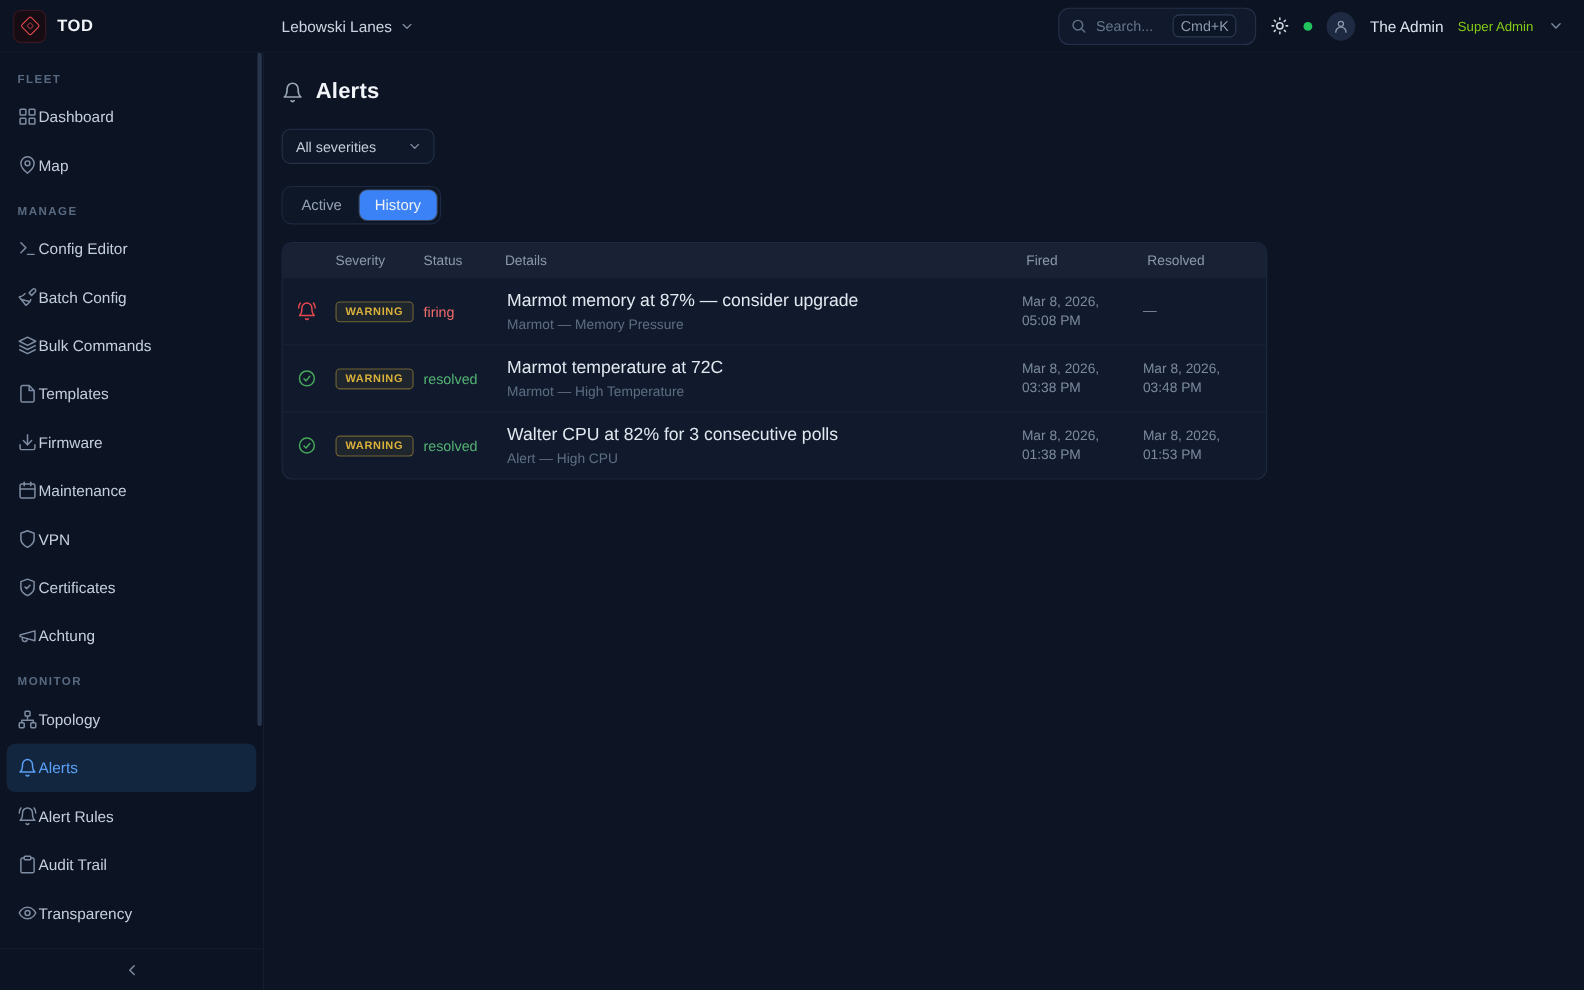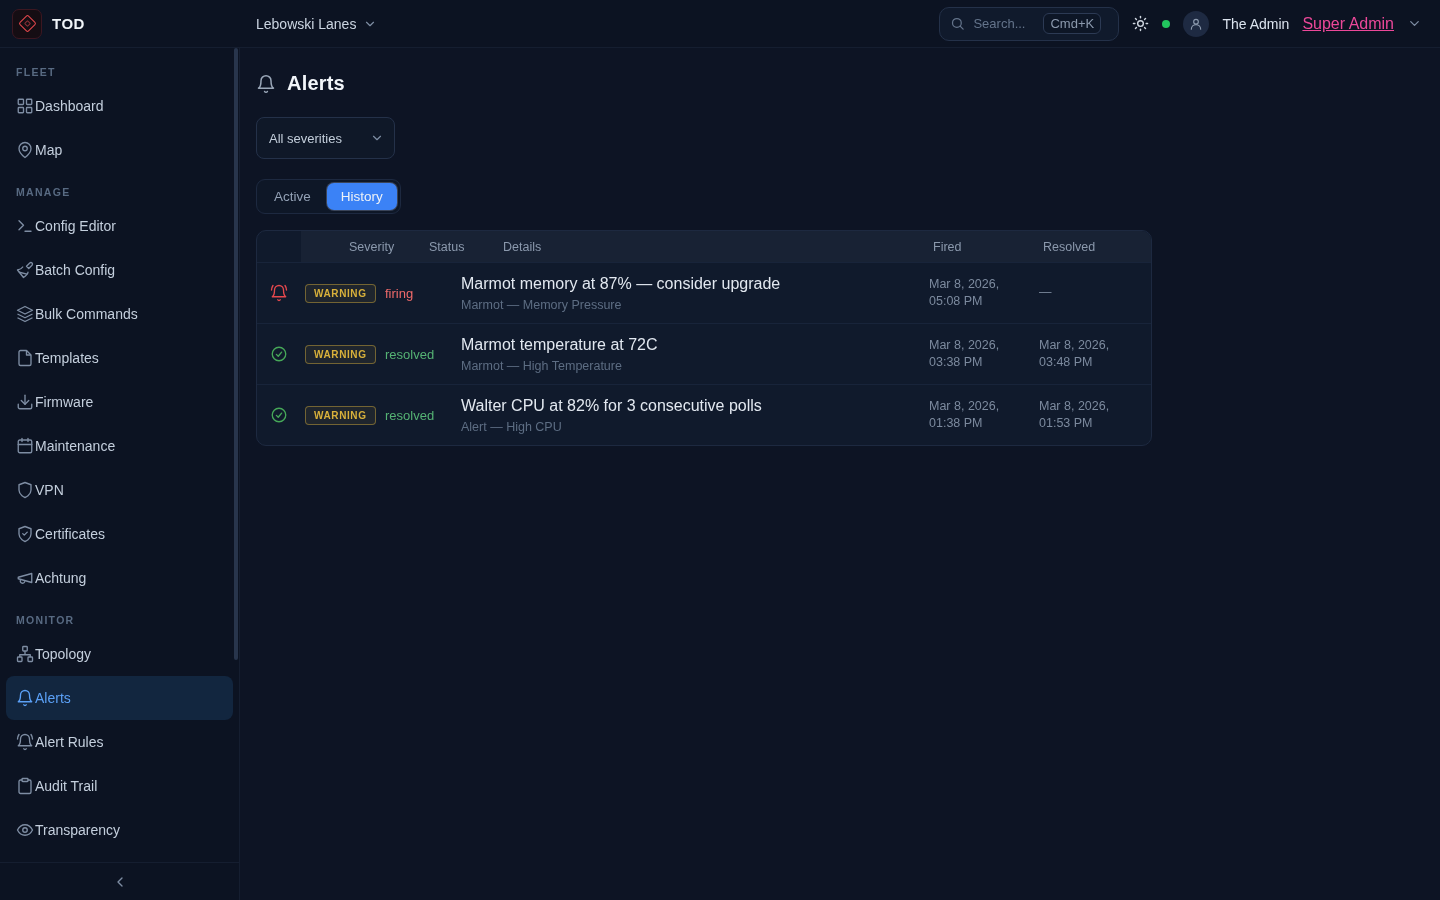--- a/index.html
+++ b/index.html
@@ -33,21 +33,21 @@
     display:flex; align-items:center; gap:8px; height:34px; width:180px;
     background:#101a2c; border:1px solid #243149; border-radius:10px; padding:0 7px 0 10px; color:#64748b;
   }
   .search input{ background:transparent; border:0; outline:0; color:#cbd5e1; font-size:13px; width:62px; font-family:inherit;}
   .search input::placeholder{ color:#64748b; }
   .kbd{ font-size:13px; border:1px solid #2c3a54; border-radius:6px; padding:2px 6px; color:#8b99ad; background:#0d1626; white-space:nowrap;}
   .iconbtn{ background:none; border:0; color:#cfd6e0; cursor:pointer; display:flex; align-items:center;}
   .dot{ width:8px; height:8px; border-radius:50%; background:#22c55e; }
   .avatar{ width:26px; height:26px; border-radius:50%; background:#1e2a42; display:flex; align-items:center; justify-content:center; color:#8b99ad; cursor:pointer;}
   .user-name{ font-size:14px; color:#dbe3ee; }
-  .user-role{ font-size:16px; color:#ec4899;text-decoration:underline; }
+  .user-role{ font-size:12px; color:#84cc16; }
   .user-chevron{ color:#7e8da3; cursor:pointer; }
 
   
   .layout{ display:flex; height:852px; }
 
   
   .sidebar{ width:240px; flex-shrink:0; background:#0c1322; border-right:1px solid #151e30;
             position:relative; display:flex; flex-direction:column;}
   .nav{ flex:1; padding-top:4px; overflow:hidden; }
   .nav-label{ font-size:10.5px; letter-spacing:1.3px; color:#586a82; font-weight:700; padding:14px 16px 6px;}
@@ -60,35 +60,35 @@
   .sidebar-footer{ height:38px; border-top:1px solid #151e30; display:flex; align-items:center; justify-content:center;}
   .collapse-btn{ background:none; border:0; color:#7e8da3; cursor:pointer; display:flex;}
 
   
   .main{ flex:1; background:#0d1424; padding:16px 24px 0 16px; overflow:hidden;}
   .page-head{ display:flex; align-items:center; gap:11px; padding:8px 0 22px;}
   .page-head svg{ color:#9aa7b8; }
   .page-title{ font-size:20px; font-weight:700; color:#f1f5f9; letter-spacing:.2px;}
 
   .filter-btn{
-    display:inline-flex; align-items:center; gap:28px; height:42px; padding:0 10px 0 12px;
+    display:inline-flex; align-items:center; gap:28px; height:32px; padding:0 10px 0 12px;
     background:#0f1828; border:1px solid #243149; border-radius:8px; color:#c3cedb;
     font-size:13px; cursor:pointer; font-family:inherit; margin-bottom:20px;
   }
   .filter-btn svg{ color:#7e8da3; }
 
   .tabs{ display:inline-flex; background:#0e1727; border:1px solid #1d2940; border-radius:9px; padding:3px; gap:2px; margin-bottom:16px;align-items:flex-end;}
   .tab{ height:27px; padding:0 14px; display:flex; align-items:center; border-radius:7px;
         font-size:13.5px; color:#93a1b5; cursor:pointer; background:none; border:0; font-family:inherit;}
   .tab.active{ background:#3b82f6; color:#eef2f7; box-shadow:0 0 0 1px #3a4458;}
 
   
   .table{ width:896px; border:1px solid #1d2940; border-radius:10px; overflow:hidden; background:#101a2c;}
   .trow{ display:grid; grid-template-columns:44px 80px 74px 1fr 110px 112px; align-items:center;}
-  .thead{ background:#182234; height:31px; font-size:12.5px; color:#8b99ad; font-weight:500;margin-left:44px;}
+  .thead{ background:#182234; height:31px; font-size:12.5px; color:#8b99ad; font-weight:500;}
   .thead > div{ padding:0 6px 0 4px; }
   .tbody-row{ min-height:61px; border-top:1px solid #18243a; padding:10px 0;}
   .cell-icon{ display:flex; justify-content:center; }
   .icon-firing{ color:#e5484d; }
   .icon-resolved{ color:#46a758; }
   .badge{
     display:inline-block; font-size:10px; font-weight:700; letter-spacing:.6px;
     color:#d9b13b; background:rgba(217,177,59,.08); border:1px solid rgba(217,177,59,.45);
     border-radius:4px; padding:3px 8px;
   }

